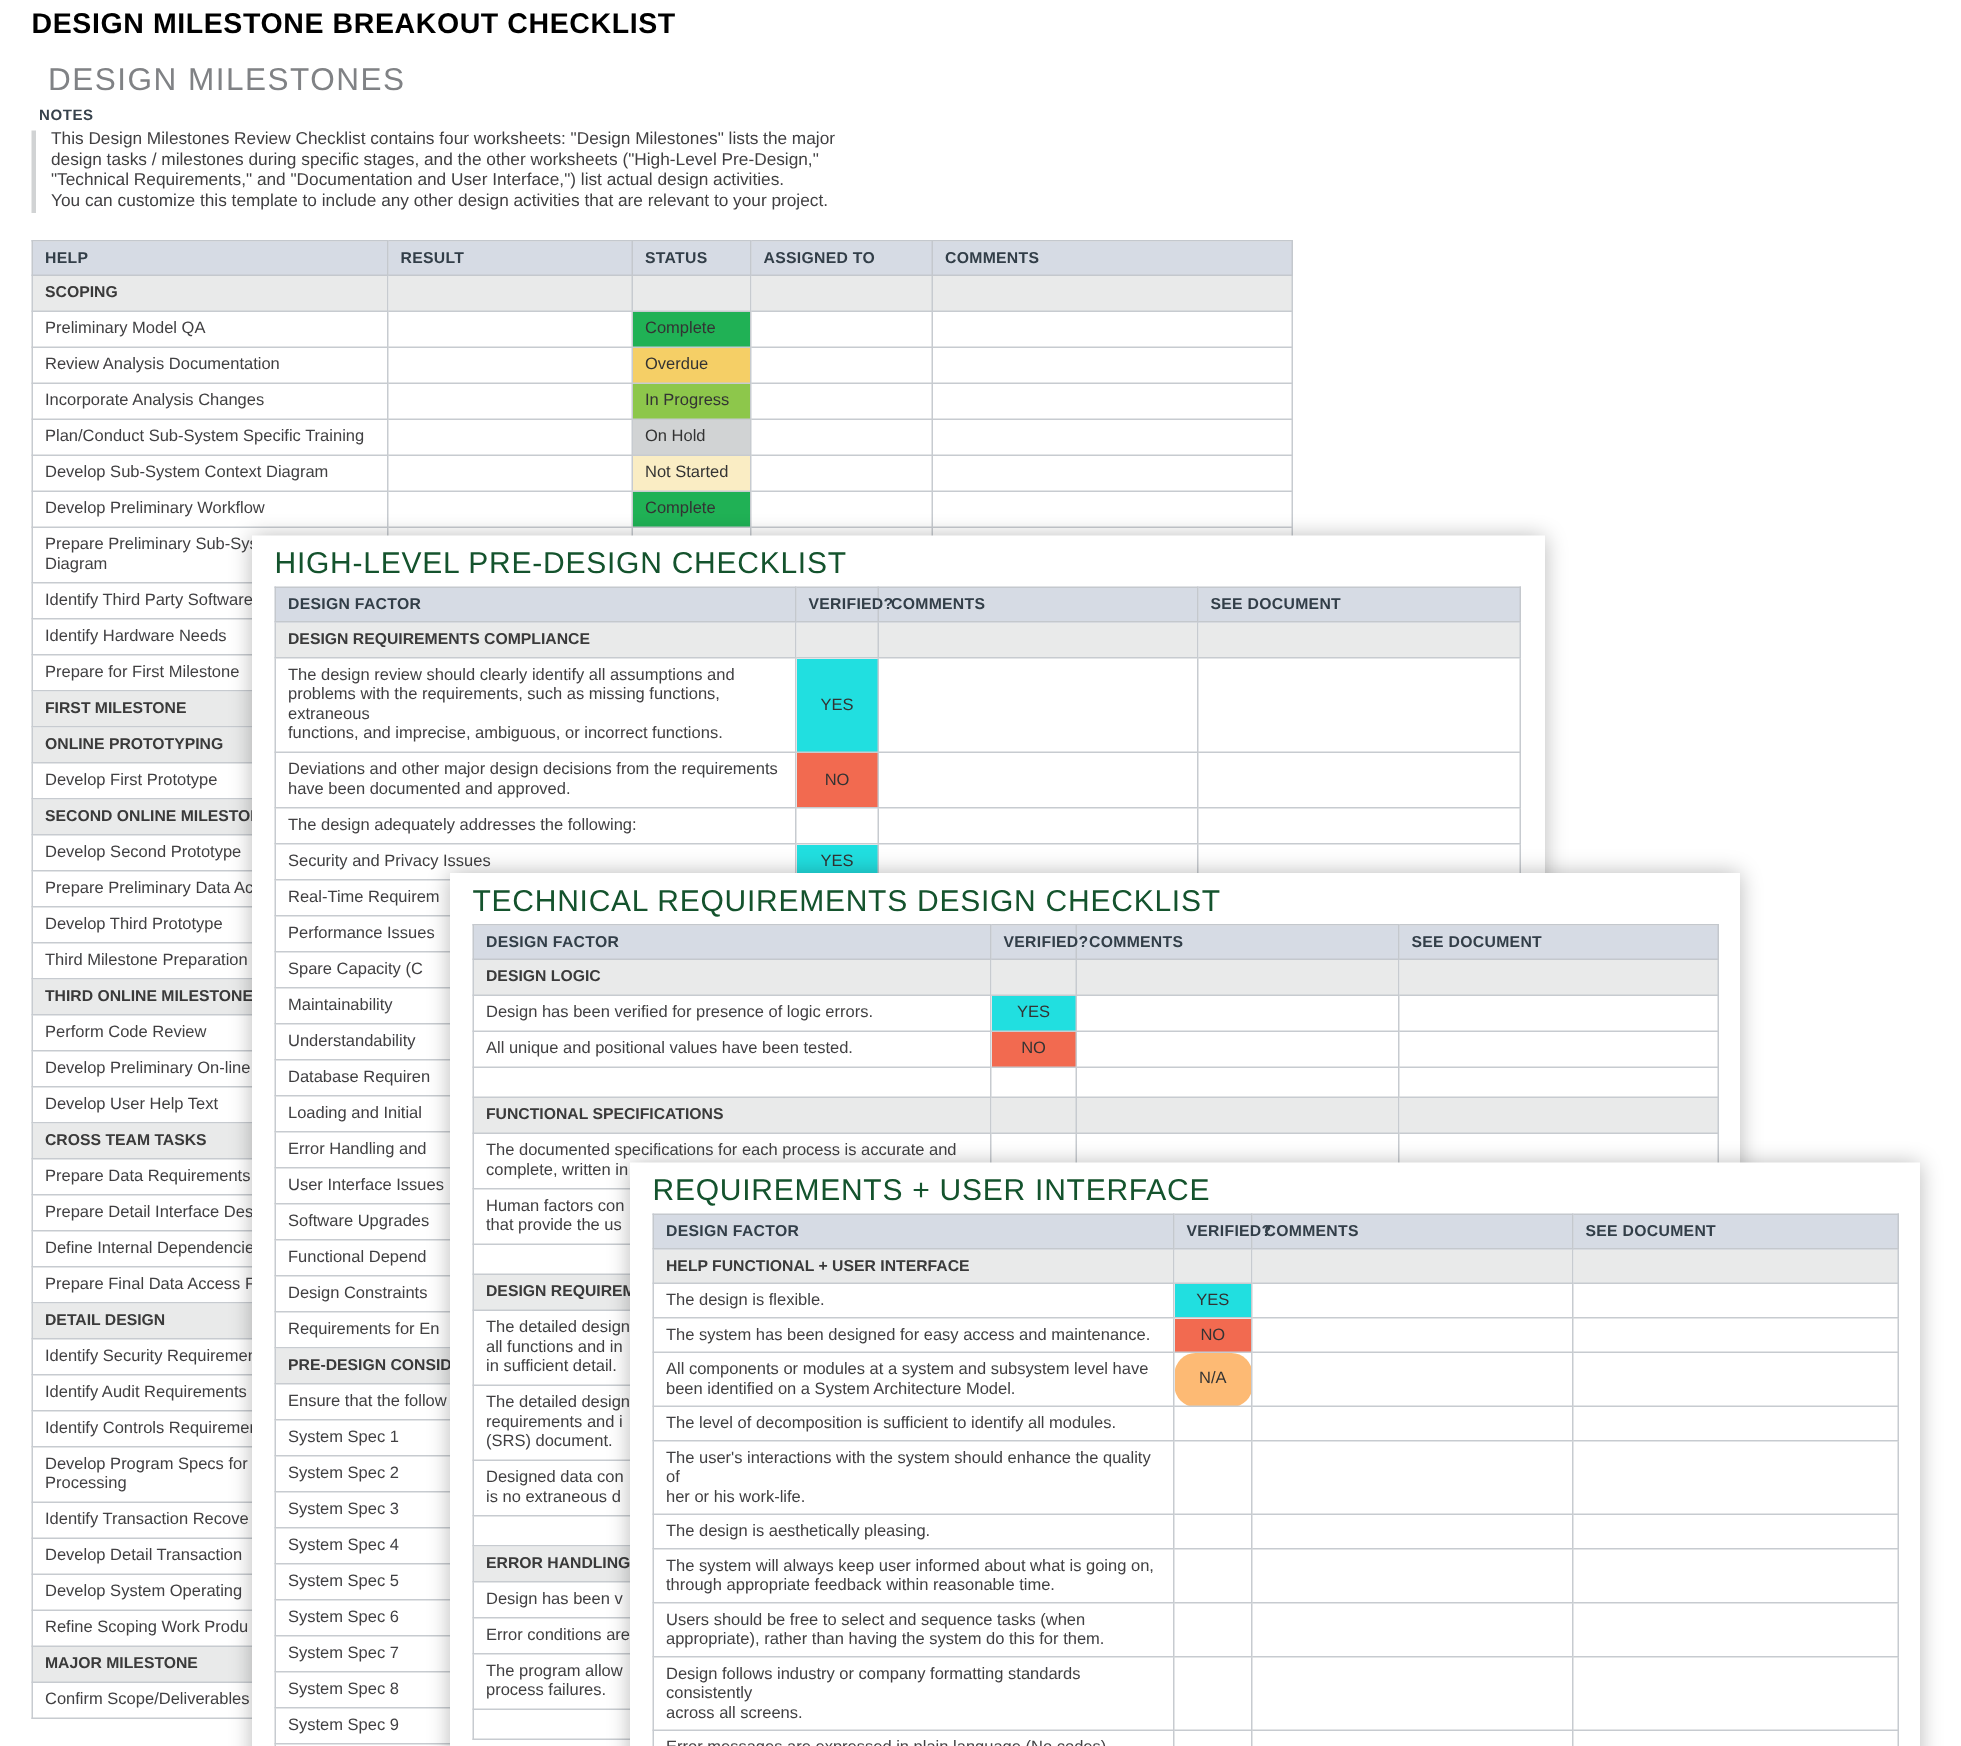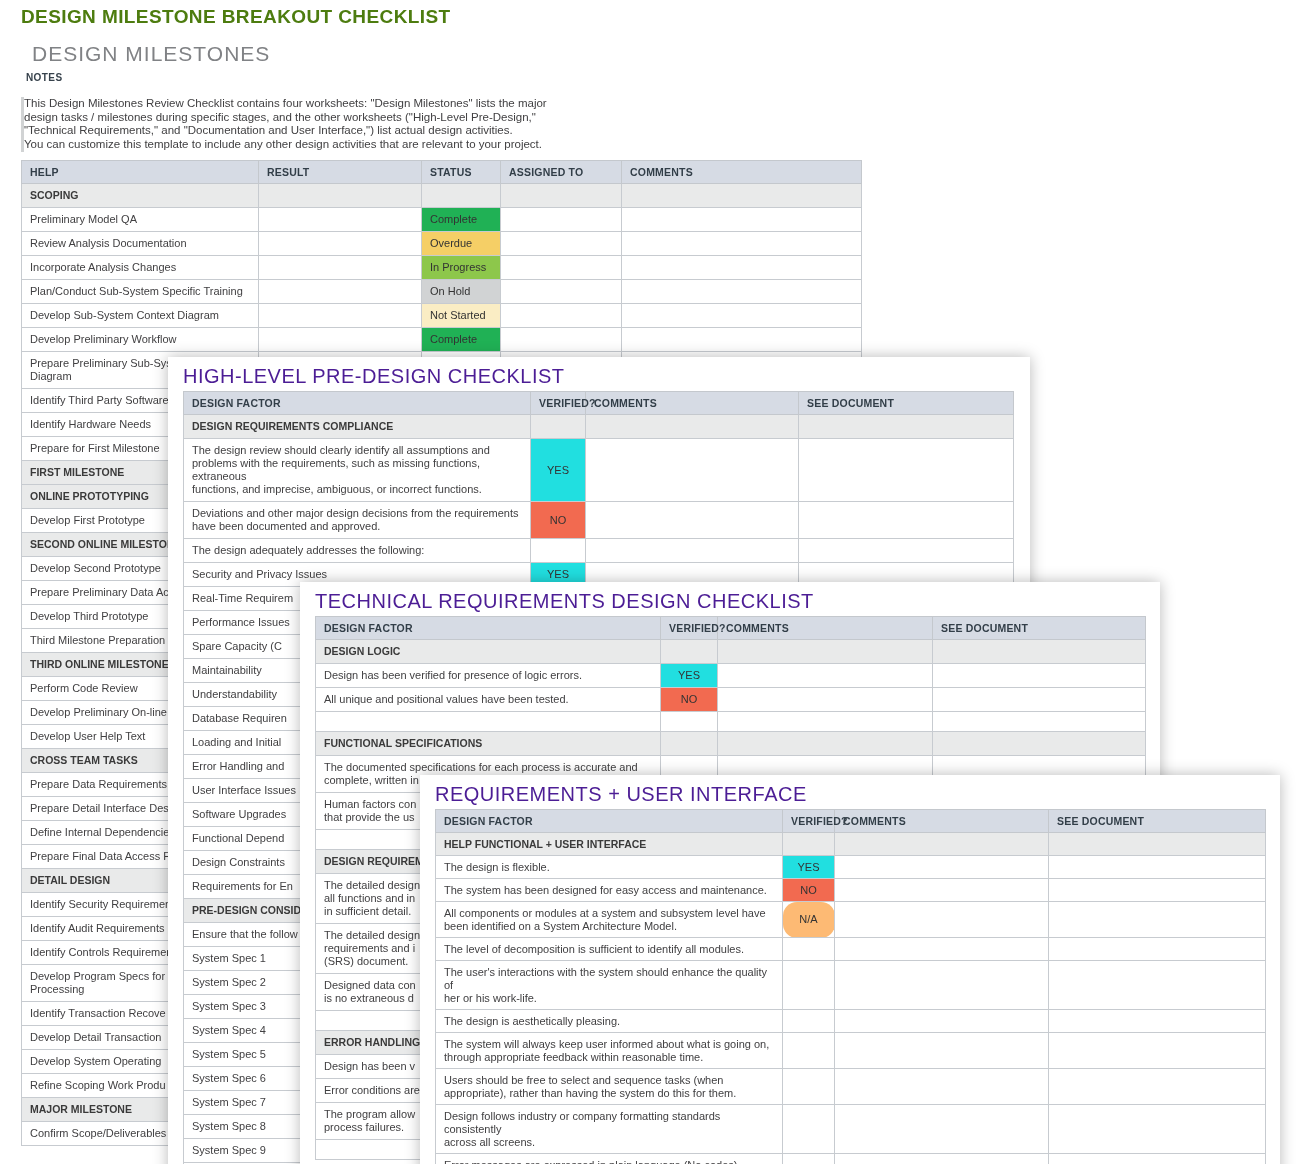--- a/index.html
+++ b/index.html
@@ -1,43 +1,43 @@
 <!DOCTYPE html>
 <html><head>
 <meta charset="utf-8">
 <style>
   html,body{margin:0;padding:0;background:#fff;}
   #screen{position:relative;width:1307px;height:1164px;background:#fff;overflow:hidden;
           font-family:"Liberation Sans","DejaVu Sans",sans-serif;color:#414042;}
   
   .page-title{position:absolute;left:21px;top:6px;margin:0;font-size:19px;font-weight:bold;
-              color:#4d7c0f;letter-spacing:.4px;}
+              color:#000000;letter-spacing:.4px;}
   .sheet-title{position:absolute;left:32px;top:42px;margin:0;font-size:21px;font-weight:400;
                color:#808285;letter-spacing:1px;}
   .notes-label{position:absolute;left:26px;top:72px;font-size:10px;font-weight:bold;color:#37424C;
                letter-spacing:.4px;}
-  .notes-text{position:absolute;left:21px;top:97px;width:650px;margin:0;border-left:3px solid #D1D3D4;
-              font-size:11.5px;line-height:13.7px;color:#414042;white-space:pre-line;}
+  .notes-text{position:absolute;left:21px;top:87px;width:650px;margin:0;border-left:3px solid #D1D3D4;
+              padding-left:10px;font-size:11.5px;line-height:13.7px;color:#414042;white-space:pre-line;}
   
   table.grid{border-collapse:collapse;table-layout:fixed;background:#fff;}
   table.grid th{background:#D6DBE4;border:1px solid #C4C8CD;font-size:10.5px;text-align:left;
                 padding:4px 8px;color:#323E48;letter-spacing:.2px;height:14px;}
   table.grid td{border:1px solid #C7CBD0;font-size:11px;padding:5px 8px;line-height:13px;
                 vertical-align:middle;overflow:hidden;}
   tr.sec td{background:#E9EAEA;font-weight:bold;font-size:10.5px;color:#3A3A3A;white-space:nowrap;}
   td.task,td.factor{white-space:pre-line;}
   td.ind{padding-left:22px;}
   td.chip{color:#333;white-space:nowrap;}
   td.vcell{text-align:center;font-size:10.5px;color:#333;}
   tr.empty td{height:9px;padding:5px 8px;}
   
   #milestones-table{position:absolute;left:21px;top:160px;width:840px;}
   
   .panel{position:absolute;background:#fff;box-shadow:0 0 14px rgba(0,0,0,.28);}
-  .panel .ptitle{margin:8px 0 3px 15px;font-size:20px;font-weight:400;color:#4c1d95;letter-spacing:.5px;}
+  .panel .ptitle{margin:8px 0 3px 15px;font-size:20px;font-weight:400;color:#14532d;letter-spacing:.5px;}
   .panel table{margin-left:15px;width:830px;}
   #panel-hl{left:168px;top:357px;width:862px;height:830px;}
   #panel-tr{left:300px;top:582px;width:860px;height:610px;}
   #panel-doc{left:420px;top:775px;width:860px;height:420px;}
   #panel-doc td{padding-top:4.5px;padding-bottom:4.5px;}
 </style>
 </head>
 <body>
 
 <div id="screen">

